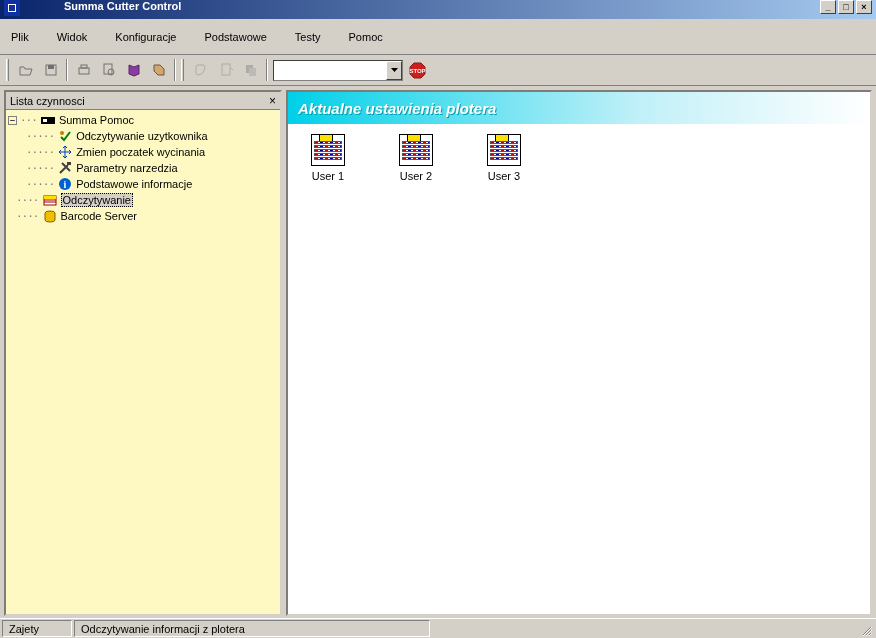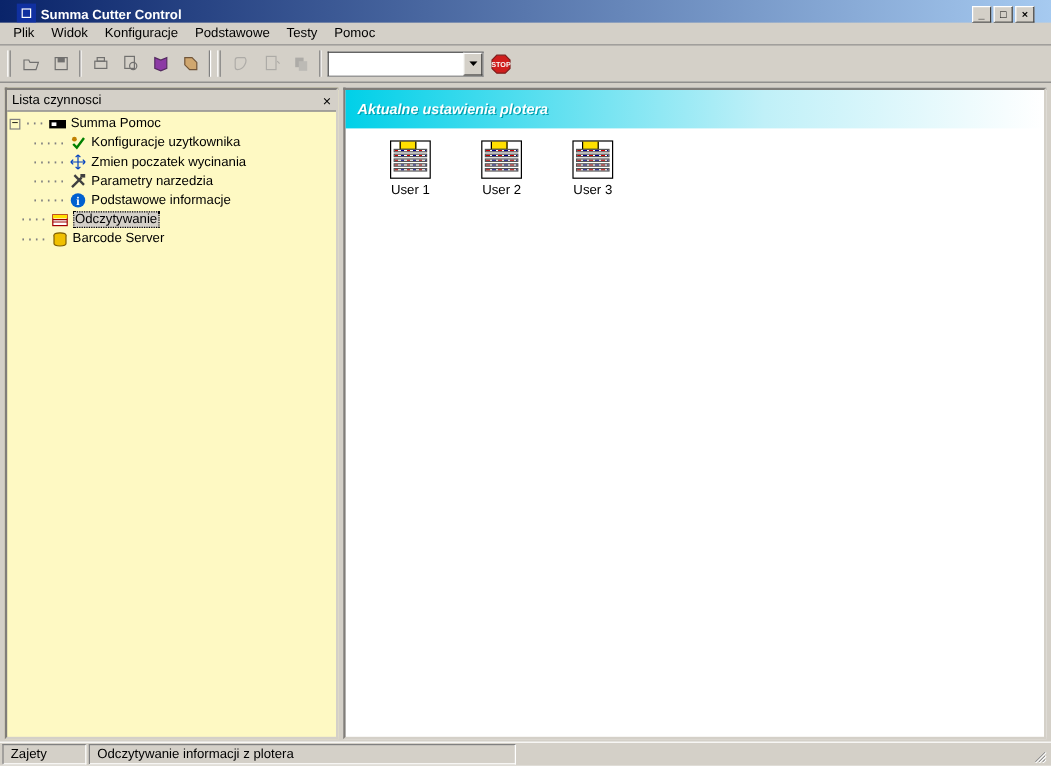--- a/index.html
+++ b/index.html
@@ -14,23 +14,24 @@
     overflow: hidden;
     display: flex;
     flex-direction: column;
   }
 
   
   .titlebar {
     height: 19px;
     background: linear-gradient(to right, #0a246a, #a6caf0);
     display: flex;
-    align-items: flex-end;
+    align-items: flex-start;
     color: #fff;
-    padding: 0 14px;
+    padding: 0 4px;
+    gap: 40px;
   }
   .titlebar .app-icon {
     width: 16px; height: 16px;
     background: #1030a0;
     margin-right: 4px;
     display: flex; align-items: center; justify-content: center;
   }
   .titlebar .title {
     font-weight: bold;
     flex: 1;
@@ -45,26 +46,27 @@
     margin-left: 2px;
     font-size: 9px;
     font-weight: bold;
     color: #000;
     display: flex; align-items: center; justify-content: center;
     line-height: 1;
   }
 
   
   .menubar {
-    height: 19px;
+    height: 36px;
     background: #d4d0c8;
     display: flex;
     align-items: center;
     padding: 0 4px;
     border-bottom: 1px solid #808080;
+    gap: 14px;
   }
   .menubar .menu-item {
     padding: 2px 7px;
   }
 
   
   .toolbar {
     height: 31px;
     background: #d4d0c8;
     display: flex;
@@ -186,32 +188,32 @@
     display: flex;
     flex-direction: column;
   }
   .content-header {
     height: 32px;
     background: linear-gradient(to right, #00d0e8, #c0f0f8 60%, #ffffff);
     color: #fff;
     display: flex;
     align-items: center;
     padding: 0 10px;
-    font-size: 12px;
+    font-size: 15px;
     font-weight: bold;
     font-style: italic;
     text-shadow: 1px 1px 0 #00a0b0;
     font-family: Verdana, Tahoma, sans-serif;
   }
   .content-body {
     flex: 1;
-    padding: 10px 24px;
+    padding: 10px 10px;
     display: flex;
     align-items: flex-start;
-    gap: 16px;
+    gap: 28px;
   }
   .user-item {
     display: flex;
     flex-direction: column;
     align-items: center;
     width: 60px;
   }
   .user-icon {
     width: 34px; height: 32px;
     border: 1px solid #000;
@@ -389,21 +391,21 @@
 
       <div class="tree-node">
         <span class="spacer" style="width:18px"></span>
         <span class="dots">·····</span>
         <span class="ticon">
             <svg width="14" height="14">
               <path d="M3 8 L6 11 L12 3" stroke="#008000" stroke-width="2" fill="none"></path>
               <circle cx="4" cy="4" r="2" fill="#c08000"></circle>
             </svg>
           </span>
-        <span class="label">Konfiguracje uzytkownika</span>
+        <span class="label">Odczytywanie uzytkownika</span>
       </div>
 
       <div class="tree-node">
         <span class="spacer" style="width:18px"></span>
         <span class="dots">·····</span>
         <span class="ticon">
             <svg width="14" height="14">
               <path d="M7 1 L7 13 M1 7 L13 7 M7 1 L5 3 M7 1 L9 3 M7 13 L5 11 M7 13 L9 11 M1 7 L3 5 M1 7 L3 9 M13 7 L11 5 M13 7 L11 9" stroke="#0040c0" fill="none"></path>
             </svg>
           </span>

